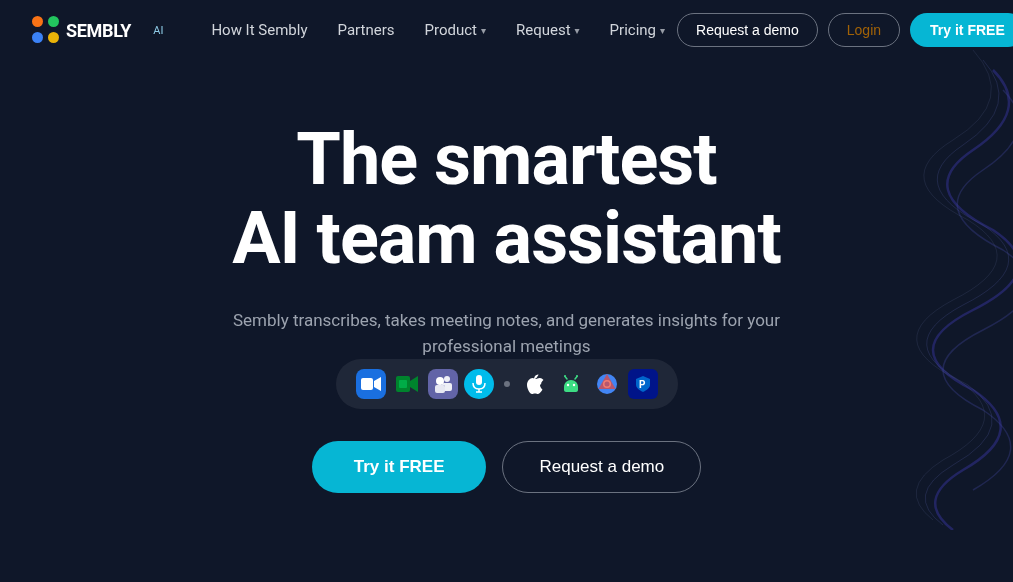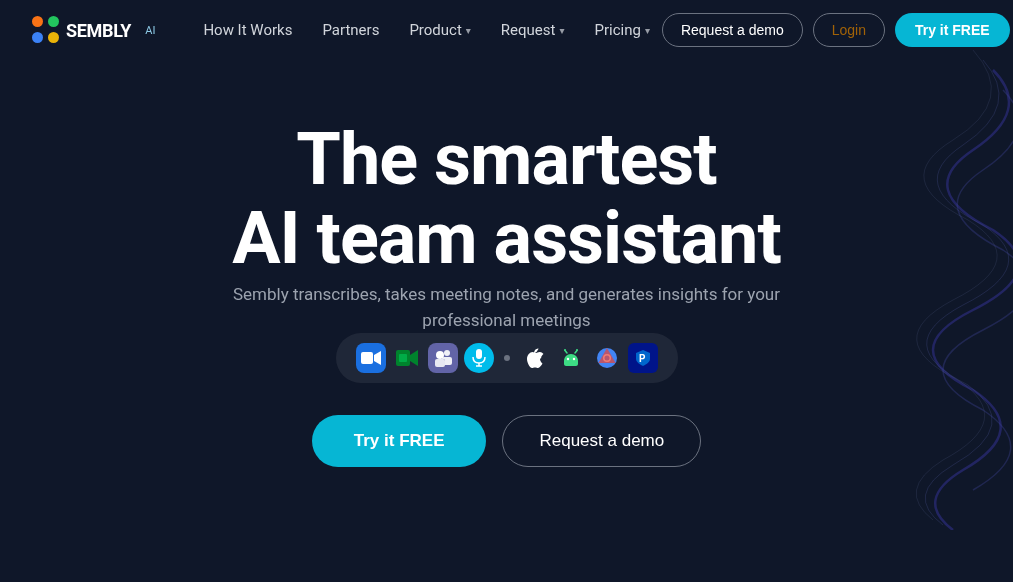--- a/index.html
+++ b/index.html
@@ -52,21 +52,21 @@
     .logo-text {
       font-size: 18px;
       font-weight: 700;
       color: #ffffff;
       letter-spacing: -0.3px;
     }
     .logo-ai {
       font-size: 11px;
       color: #8ecae6;
       vertical-align: super;
-      margin-left: 8px;
+      margin-left: 16px;
     }
 
     .nav-links {
       display: flex;
       align-items: center;
       gap: 6px;
       flex: 1;
     }
 
     .nav-link {
@@ -136,21 +136,21 @@
       position: relative;
       z-index: 5;
     }
 
     .hero-title {
       font-size: 72px;
       font-weight: 700;
       line-height: 1.1;
       color: #ffffff;
       letter-spacing: -1px;
-      margin-bottom: 4px;
+      margin-bottom: 30px;
     }
 
     .hero-subtitle {
       font-size: 17px;
       color: #9ca3af;
       max-width: 600px;
       line-height: 1.5;
     }
 
     
@@ -236,21 +236,21 @@
       <div class="dot dot-orange"></div>
       <div class="dot dot-green"></div>
       <div class="dot dot-blue"></div>
       <div class="dot dot-yellow"></div>
     </div>
     <span class="logo-text">SEMBLY</span>
       <span class="logo-ai">AI</span>
   </div>
 
   <div class="nav-links">
-    <a class="nav-link">How It Works</a>
+    <a class="nav-link">How It Sembly</a>
     <a class="nav-link">Partners</a>
     <a class="nav-link">
       <span>Product</span>
       <span class="nav-chevron">▾</span>
     </a>
     <a class="nav-link">
       <span>Request</span>
       <span class="nav-chevron">▾</span>
     </a>
     <a class="nav-link">

